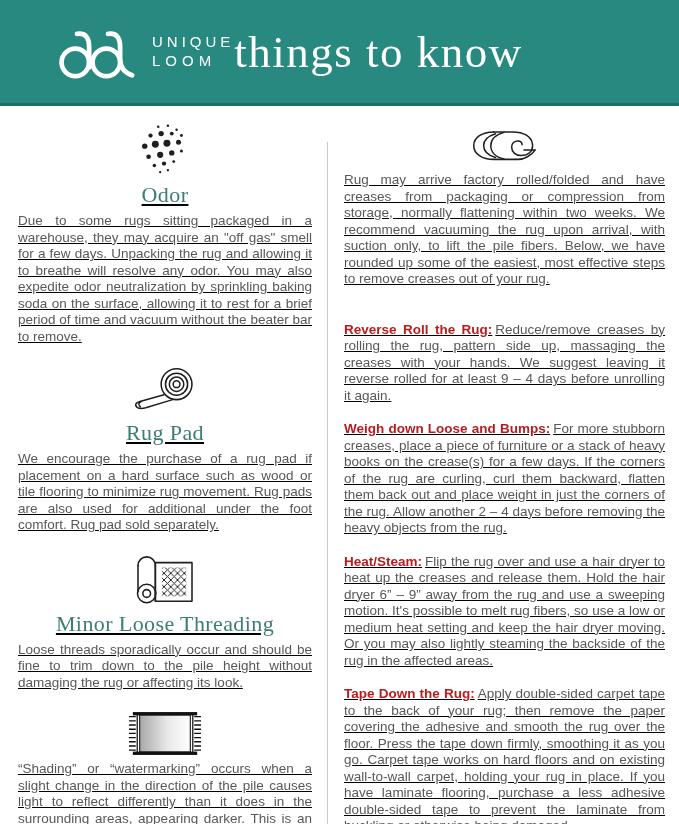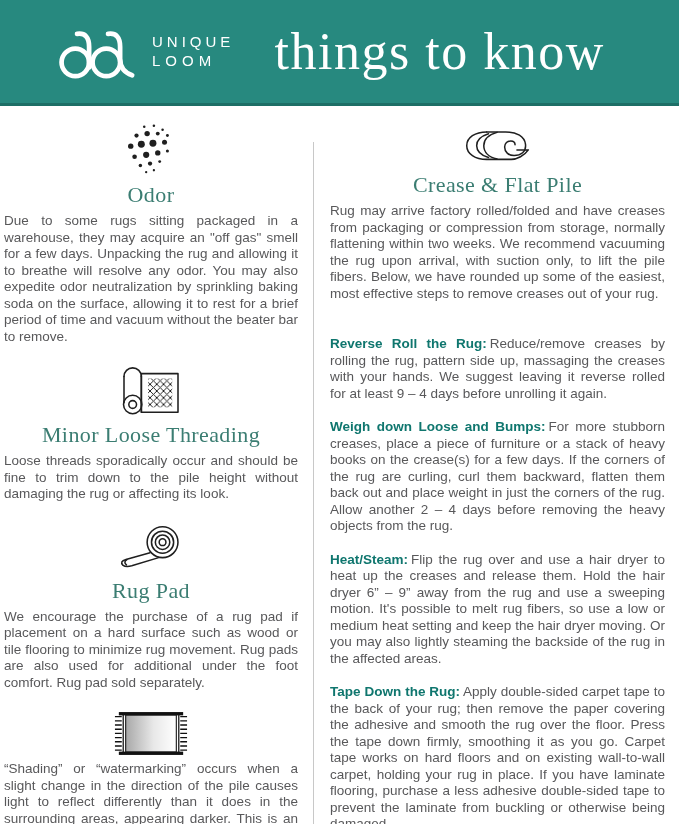--- a/index.html
+++ b/index.html
@@ -18,49 +18,49 @@
     border-bottom:3px solid #1D6E66;
     display:flex; align-items:center;
     padding:0 28px 0 54px;
   }
   .brand { display:flex; align-items:center; gap:14px; }
   .brand svg { display:block; }
   .brand-text { color:#ffffff; font-size:15px; letter-spacing:4px; line-height:1.25; }
   .brand-text .l1 { display:block; }
   .brand-text .l2 { display:block; text-align:left; letter-spacing:5px; }
   h1.title {
-    flex:1; text-align:center;
+    flex:1; 
     font-family:"Liberation Serif", "DejaVu Serif", serif;
-    font-weight:500; font-size:52px; letter-spacing:1.5px;
+    font-weight:500; font-size:45px; letter-spacing:1.5px;
     color:#ffffff; padding-right:6px;
   }
 
   
-  main { flex:1; display:flex; padding:14px 14px 0 4px; min-height:0; }
+  main { flex:1; display:flex; padding:14px 14px 0 18px; min-height:0;text-decoration:underline; }
   .col { min-width:0; }
   .col.left  { width:294px; flex:0 0 294px; }
   .divider   { width:1px; background:#c8c8c8; margin:22px 16px 0 15px; }
   .col.right { flex:1; }
 
   .icon-wrap { display:flex; justify-content:center; margin:2px 0 4px; }
   .icon-wrap svg { display:block; }
 
   h2.section-heading {
     font-family:"Liberation Serif", "DejaVu Serif", serif;
     font-weight:500; font-size:22px; letter-spacing:0.4px;
     color:#3B7D72; text-align:center; margin:2px 0 5px;
   }
   p.body-text {
     font-size:13.5px; line-height:16.5px; color:#58585A;
     text-align:justify;
   }
   section.info { margin-bottom:19px; }
 
   .tip { margin-bottom:17px; }
-  .tip b { color:#0f766e; font-weight:700; margin-right:3px; }
+  .tip b { color:#b91c1c; font-weight:700; margin-right:3px; }
   .intro { margin-bottom:34px; }
 
   .stroke { fill:none; stroke:#1f1f1f; stroke-width:1.6; stroke-linecap:round; stroke-linejoin:round; }
   .logo-stroke { fill:none; stroke:#ffffff; stroke-width:5.5; stroke-linecap:round; }
 </style>
 </head>
 <body>
 
 <div class="page">
 
@@ -110,51 +110,51 @@
                 <circle cx="35" cy="50" r="1.2"></circle>
             </g>
           </svg>
         </div>
         <h2 class="section-heading">Odor</h2>
         <p class="body-text">Due to some rugs sitting packaged in a warehouse, they may acquire an "off gas" smell for a few days. Unpacking the rug and allowing it to breathe will resolve any odor. You may also expedite odor neutralization by sprinkling baking soda on the surface, allowing it to rest for a brief period of time and vacuum without the beater bar to remove.</p>
       </section>
 
       <section class="info">
         <div class="icon-wrap">
+          <svg width="74" height="52" viewBox="0 0 76 54" aria-hidden="true">
+            <circle class="stroke" cx="50" cy="21" r="16"></circle>
+            <circle class="stroke" cx="50" cy="21" r="11.5"></circle>
+            <circle class="stroke" cx="50" cy="21" r="7.5"></circle>
+            <circle class="stroke" cx="50" cy="21" r="3.5"></circle>
+            <path class="stroke" d="M37 32 L12 39 Q5 41 9 45 Q12 47 18 45.5 L46 37"></path>
+            <path class="stroke" d="M13 39 Q9 41.5 12.5 44.5"></path>
+          </svg>
+        </div>
+        <h2 class="section-heading">Rug Pad</h2>
+        <p class="body-text">We encourage the purchase of a rug pad if placement on a hard surface such as wood or tile flooring to minimize rug movement. Rug pads are also used for additional under the foot comfort. Rug pad sold separately.</p>
+      </section>
+
+      <section class="info">
+        <div class="icon-wrap">
           <svg width="70" height="54" viewBox="0 0 72 56" aria-hidden="true">
             <defs>
               <pattern id="xh" width="7" height="7" patternUnits="userSpaceOnUse">
                 <path d="M0 7 L7 0 M0 0 L7 7" stroke="#1f1f1f" stroke-width="1"></path>
               </pattern>
             </defs>
             <rect class="stroke" x="26" y="10" width="38" height="40"></rect>
             <rect x="33" y="15" width="25" height="30" fill="url(#xh)"></rect>
             <path class="stroke" d="M8 13 A9 9 0 0 1 26 13"></path>
             <path class="stroke" d="M8 13 L8 40 M26 13 L26 50"></path>
             <circle class="stroke" cx="17" cy="42" r="9.5" fill="#ffffff"></circle>
             <circle class="stroke" cx="17" cy="42" r="4"></circle>
           </svg>
         </div>
         <h2 class="section-heading">Minor Loose Threading</h2>
         <p class="body-text">Loose threads sporadically occur and should be fine to trim down to the pile height without damaging the rug or affecting its look.</p>
-      </section>
-
-      <section class="info">
-        <div class="icon-wrap">
-          <svg width="74" height="52" viewBox="0 0 76 54" aria-hidden="true">
-            <circle class="stroke" cx="50" cy="21" r="16"></circle>
-            <circle class="stroke" cx="50" cy="21" r="11.5"></circle>
-            <circle class="stroke" cx="50" cy="21" r="7.5"></circle>
-            <circle class="stroke" cx="50" cy="21" r="3.5"></circle>
-            <path class="stroke" d="M37 32 L12 39 Q5 41 9 45 Q12 47 18 45.5 L46 37"></path>
-            <path class="stroke" d="M13 39 Q9 41.5 12.5 44.5"></path>
-          </svg>
-        </div>
-        <h2 class="section-heading">Rug Pad</h2>
-        <p class="body-text">We encourage the purchase of a rug pad if placement on a hard surface such as wood or tile flooring to minimize rug movement. Rug pads are also used for additional under the foot comfort. Rug pad sold separately.</p>
       </section>
 
       <section class="info">
         <div class="icon-wrap">
           <svg width="76" height="47" viewBox="0 0 78 48" aria-hidden="true">
             <defs>
               <linearGradient id="shadeGrad" x1="0" y1="0" x2="1" y2="0">
                 <stop offset="0" stop-color="#a8a8a8"></stop>
                 <stop offset="0.55" stop-color="#e8e8e8"></stop>
                 <stop offset="1" stop-color="#ffffff"></stop>
@@ -180,21 +180,20 @@
 
       <section>
         <div class="icon-wrap" style="margin-top:8px;">
           <svg width="72" height="40" viewBox="0 0 76 42" aria-hidden="true">
             <path class="stroke" d="M26 4 L46 4 C58 4 66 9 67 17 C68 25 62 29 55 29 C49 29 45 25 45 20 C45 16 48 13.5 51.5 13.5 C54.5 13.5 56 15.5 56 17.5"></path>
             <path class="stroke" d="M26 4 C14 4 5 10 5 18.5 C5 27 14 33 26 33 L52 33 C58 33 66 29 70 23 L58 23"></path>
             <path class="stroke" d="M28 6 C20 8.5 15.5 13 15.5 18.5 C15.5 24 20 28.5 28 31"></path>
             <path class="stroke" d="M37 4.5 C28 7 23 12 23 18.5 C23 25 28 30.5 37 32.5"></path>
           </svg>
         </div>
-        <h2 class="section-heading">Crease &amp; Flat Pile</h2>
         <p class="body-text intro">Rug may arrive factory rolled/folded and have creases from packaging or compression from storage, normally flattening within two weeks. We recommend vacuuming the rug upon arrival, with suction only, to lift the pile fibers. Below, we have rounded up some of the easiest, most effective steps to remove creases out of your rug.</p>
 
         <p class="body-text tip"><b>Reverse Roll the Rug:</b><span>Reduce/remove creases by rolling the rug, pattern side up, massaging the creases with your hands. We suggest leaving it reverse rolled for at least 9 – 4 days before unrolling it again.</span></p>
 
         <p class="body-text tip"><b>Weigh down Loose and Bumps:</b><span>For more stubborn creases, place a piece of furniture or a stack of heavy books on the crease(s) for a few days. If the corners of the rug are curling, curl them backward, flatten them back out and place weight in just the corners of the rug. Allow another 2 – 4 days before removing the heavy objects from the rug.</span></p>
 
         <p class="body-text tip"><b>Heat/Steam:</b><span>Flip the rug over and use a hair dryer to heat up the creases and release them. Hold the hair dryer 6” – 9” away from the rug and use a sweeping motion. It's possible to melt rug fibers, so use a low or medium heat setting and keep the hair dryer moving. Or you may also lightly steaming the backside of the rug in the affected areas.</span></p>
 
         <p class="body-text tip"><b>Tape Down the Rug:</b><span>Apply double-sided carpet tape to the back of your rug; then remove the paper covering the adhesive and smooth the rug over the floor. Press the tape down firmly, smoothing it as you go. Carpet tape works on hard floors and on existing wall-to-wall carpet, holding your rug in place. If you have laminate flooring, purchase a less adhesive double-sided tape to prevent the laminate from buckling or otherwise being damaged.</span></p>
       </section>

